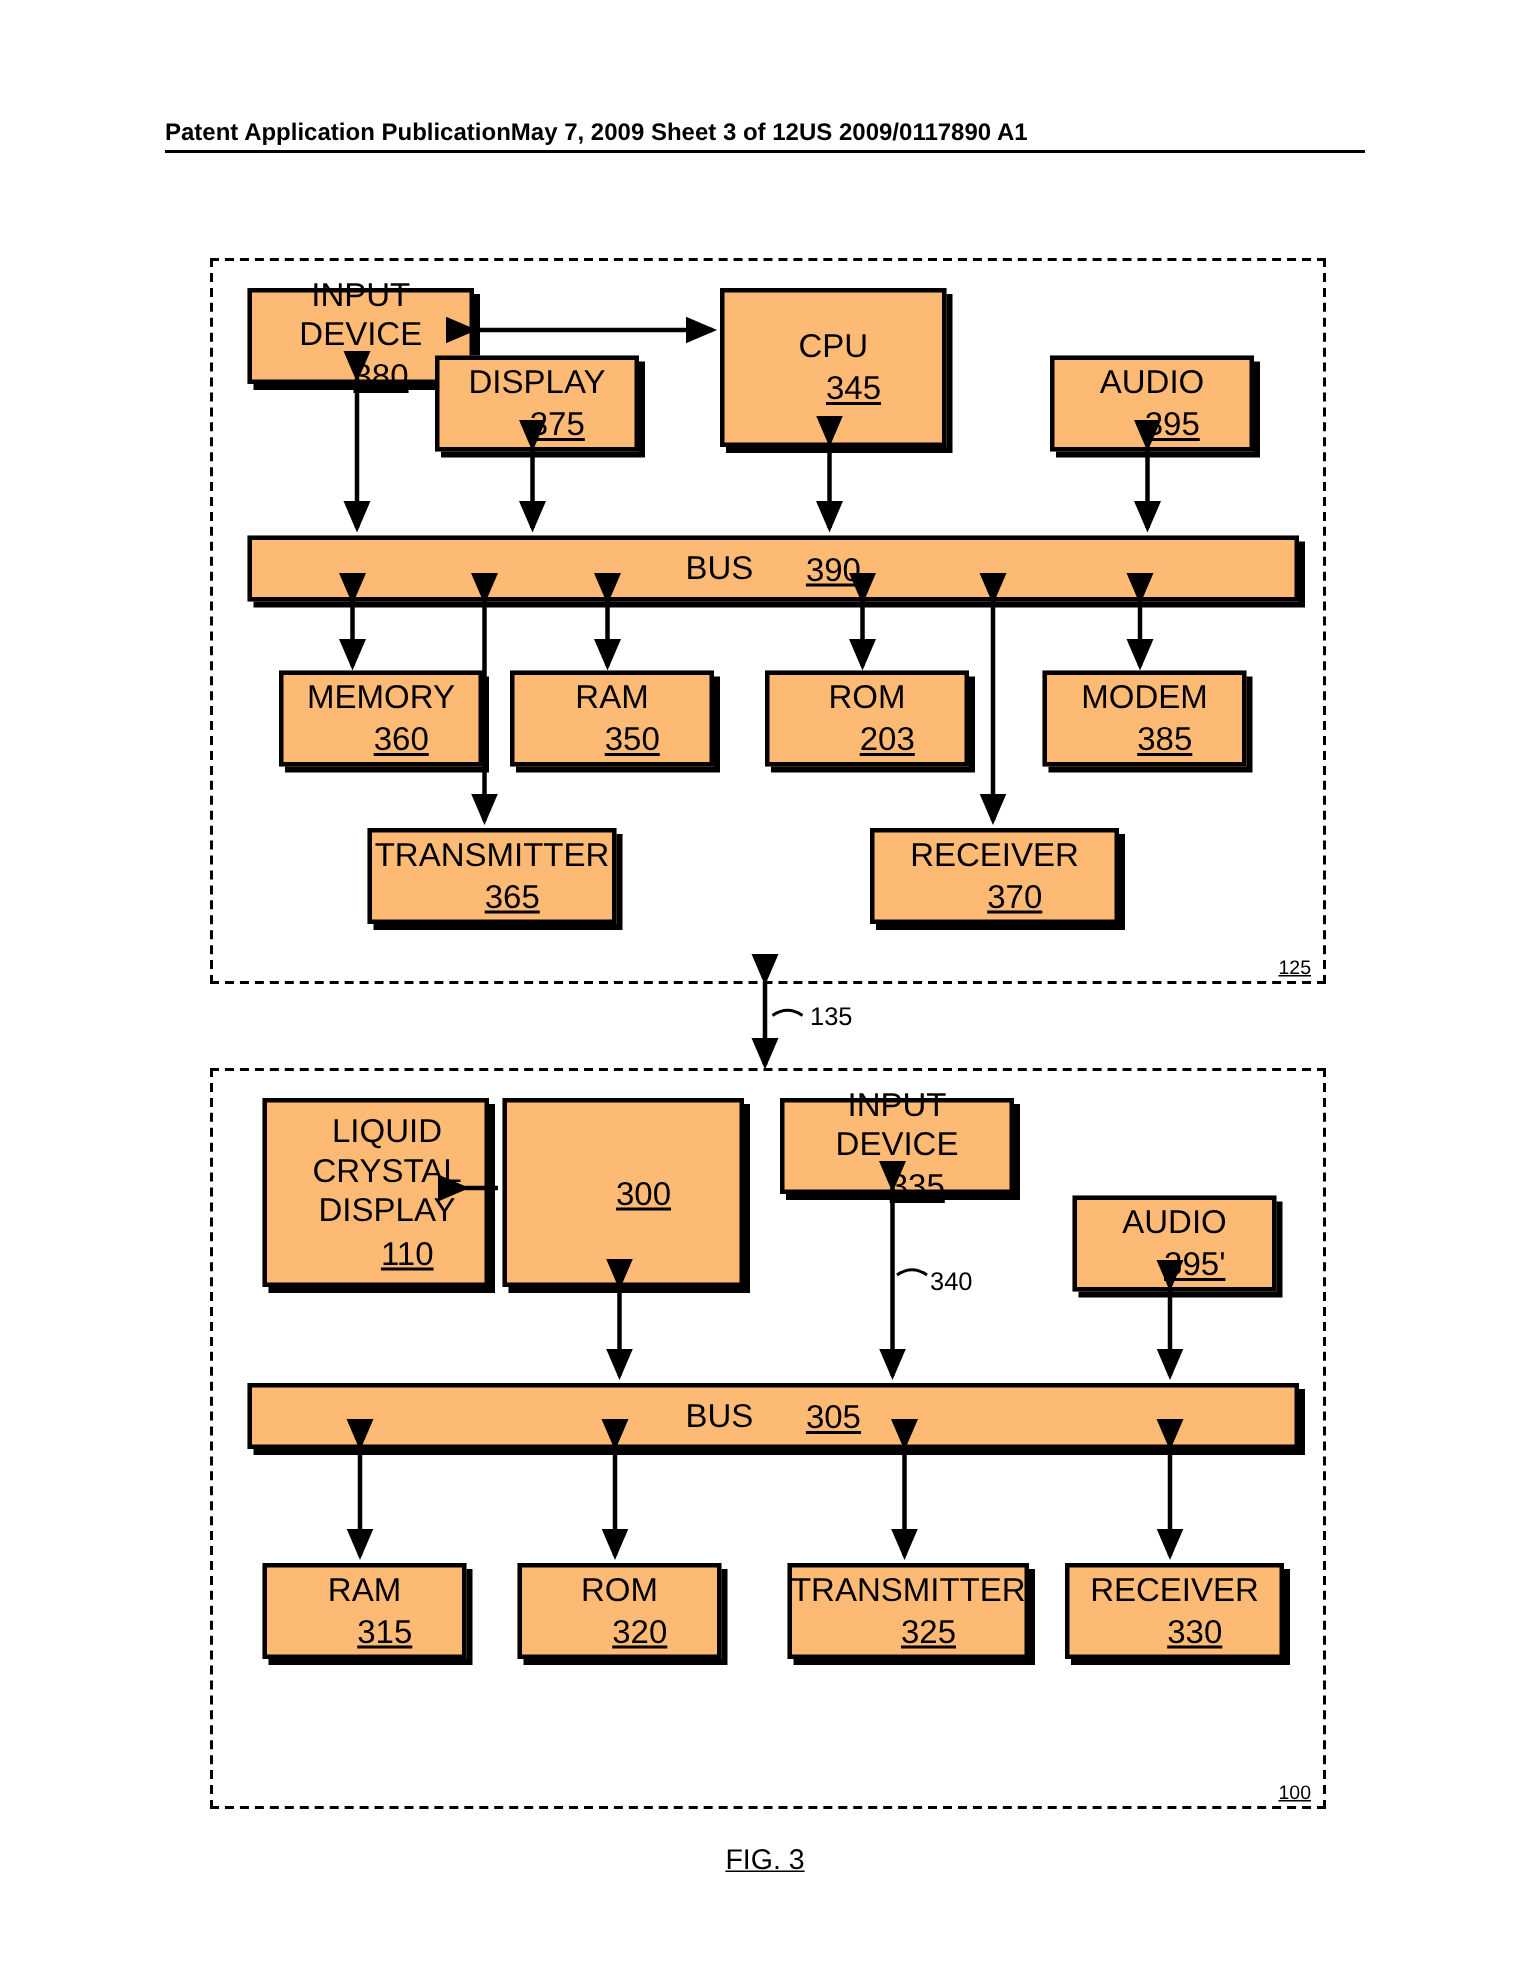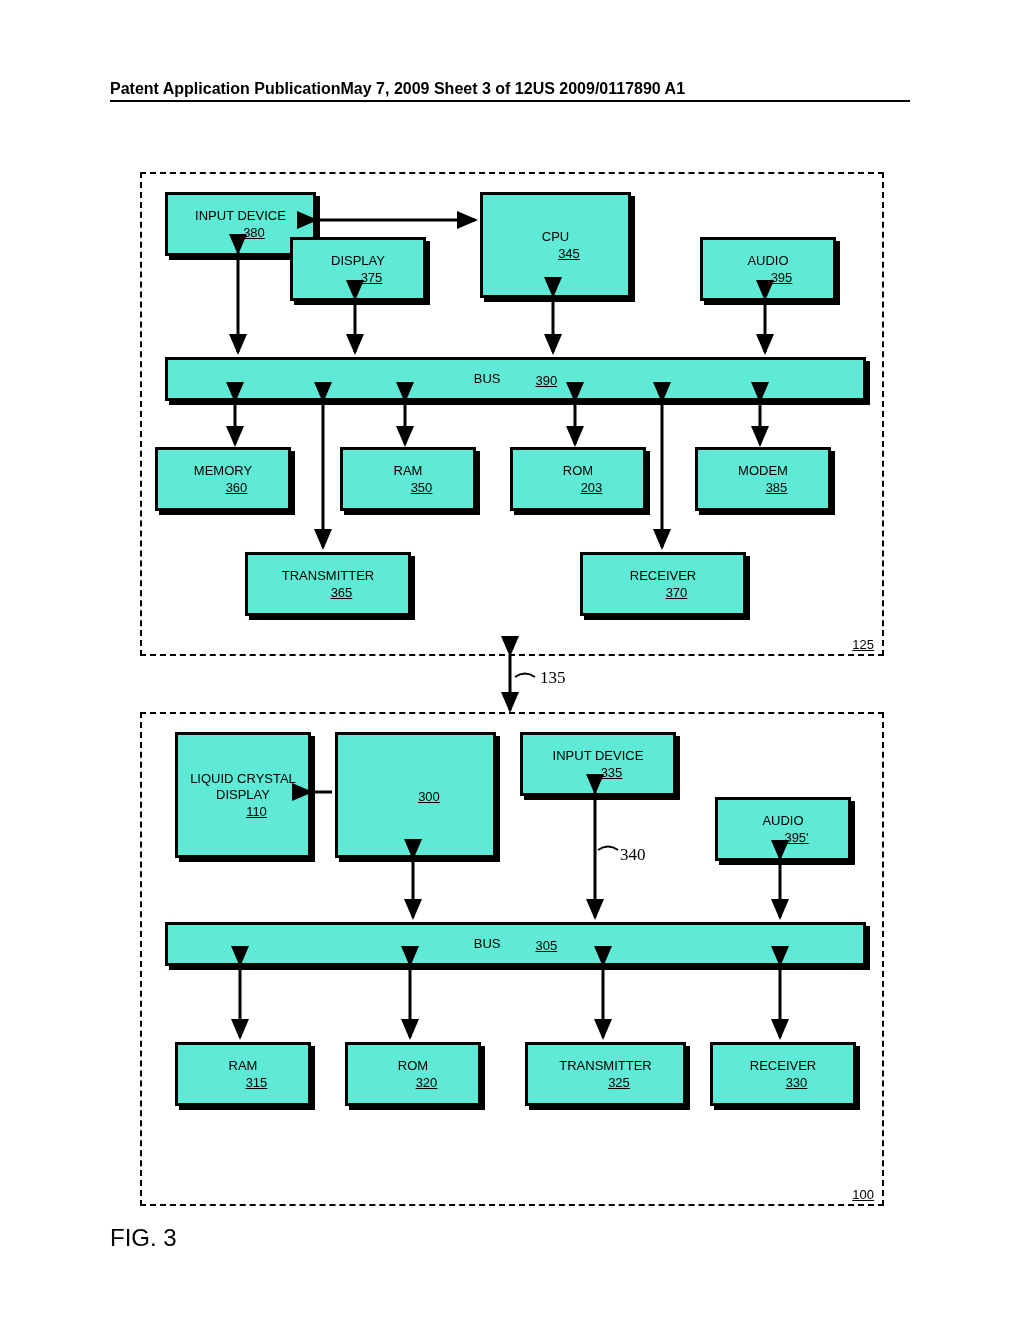--- a/index.html
+++ b/index.html
@@ -27,28 +27,28 @@
   }
   .canvas {
     position: relative;
     width: 800px;
     height: 1100px;
     margin-top: 50px;
   }
   .box {
     position: absolute;
     border: 3px solid #000;
-    background: #5eead4;
+    background: #fdba74;
     text-align: center;
     box-shadow: 4px 4px 0 #000;
     display: flex;
     flex-direction: column;
     justify-content: center;
     align-items: center;
-    font-size: 13px;
+    font-size: 22px;
   }
   .box .lbl { font-weight: normal; line-height: 1.2; }
   .box .ref { text-decoration: underline; margin-top: 2px; margin-left: 27px; }
   .dashgroup {
     position: absolute;
     border: 2px dashed #000;
   }
   .groupref {
     position: absolute;
     right: 8px;
@@ -61,28 +61,28 @@
     left: 0;
     top: 0;
     width: 800px;
     height: 1100px;
     pointer-events: none;
   }
   .figcap {
     position: absolute;
     left: 0;
     width: 800px;
-    text-align: left;
-    font-size: 24px;
+    text-align: center;
+    font-size: 19px;
     bottom: 0;
+    text-decoration: underline;
   }
   .floatlbl {
     position: absolute;
     font-size: 17px;
-    font-family: Liberation Serif, serif;
   }
 </style>
 </head>
 <body>
 
 <div class="page">
   <div class="header">
     <span>Patent Application Publication</span>
     <span>May 7, 2009  Sheet 3 of 12</span>
     <span>US 2009/0117890 A1</span>
@@ -109,21 +109,21 @@
     <div class="box" style="left:590px; top:85px; width:130px; height:58px;">
       <span class="lbl">AUDIO</span>
       <span class="ref">395</span>
     </div>
 
     <div class="box" style="left:55px; top:205px; width:695px; height:38px; flex-direction:row; gap:8px;">
       <span class="lbl">BUS</span>
       <span class="ref">390</span>
     </div>
 
-    <div class="box" style="left:45px; top:295px; width:130px; height:58px;">
+    <div class="box" style="left:76px; top:295px; width:130px; height:58px;">
       <span class="lbl">MEMORY</span>
       <span class="ref">360</span>
     </div>
     <div class="box" style="left:230px; top:295px; width:130px; height:58px;">
       <span class="lbl">RAM</span>
       <span class="ref">350</span>
     </div>
     <div class="box" style="left:400px; top:295px; width:130px; height:58px;">
       <span class="lbl">ROM</span>
       <span class="ref">203</span>
@@ -141,21 +141,21 @@
       <span class="lbl">RECEIVER</span>
       <span class="ref">370</span>
     </div>
 
     <span class="floatlbl" style="left:430px; top:516px;">135</span>
 
     <div class="dashgroup" style="left:30px; top:560px; width:740px; height:490px;">
       <span class="groupref">100</span>
     </div>
 
-    <div class="box" style="left:65px; top:580px; width:130px; height:120px;">
+    <div class="box" style="left:65px; top:580px; width:130px; height:120px;padding-left:15px;">
       <span class="lbl" style="white-space:normal;">LIQUID CRYSTAL DISPLAY</span>
       <span class="ref">110</span>
     </div>
     <div class="box" style="left:225px; top:580px; width:155px; height:120px;">
       <span class="ref">300</span>
     </div>
     <div class="box" style="left:410px; top:580px; width:150px; height:58px;">
       <span class="lbl">INPUT DEVICE</span>
       <span class="ref">335</span>
     </div>

